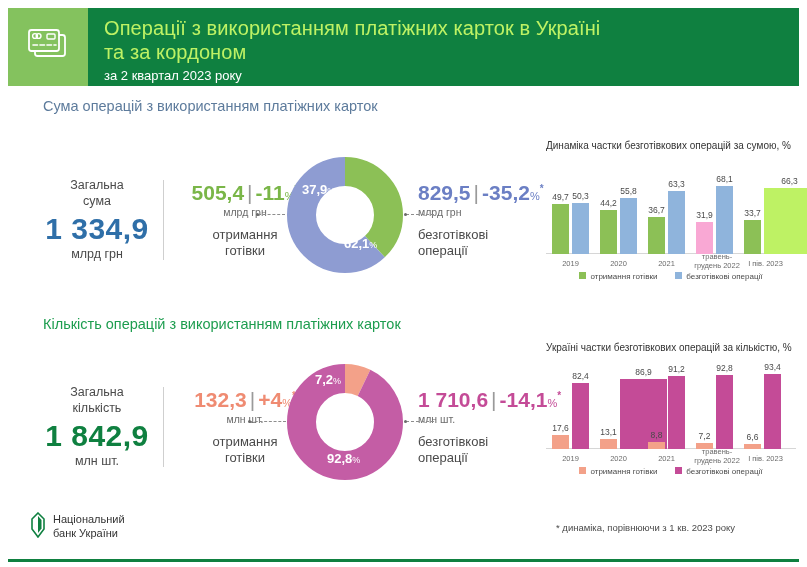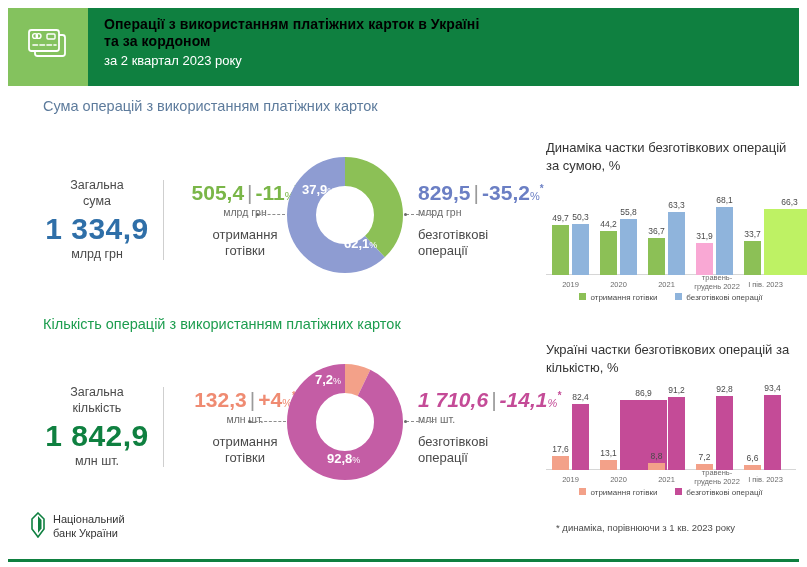--- a/index.html
+++ b/index.html
@@ -9,21 +9,21 @@
     font-family:"Liberation Sans","DejaVu Sans",sans-serif;
     overflow:hidden;
     position:relative;
   }
   .page{position:relative;width:807px;height:567px;background:#fff;}
 
   
   .header{position:absolute;left:8px;top:8px;width:791px;height:78px;display:flex;}
   .header-icon-box{width:80px;height:78px;background:#84c25e;display:flex;align-items:center;justify-content:center;flex:0 0 80px;}
   .header-main{flex:1;background:#0f8040;padding:8px 0 0 16px;box-sizing:border-box;}
-  .header-title{color:#000000;font-size:14px;font-weight:bold;line-height:1.22;letter-spacing:.1px;}
+  .header-title{color:#bef264;font-size:20px;font-weight:normal;line-height:1.22;letter-spacing:.1px;}
   .header-sub{color:#fff;font-size:13px;font-weight:normal;margin-top:3px;}
 
   
   .sec-title{position:absolute;font-size:14.5px;font-weight:normal;}
   .sec1-title{left:43px;top:98px;color:#5d7b9c;}
   .sec2-title{left:43px;top:316px;color:#1d9d4f;}
 
   
   .total{position:absolute;text-align:center;width:150px;}
   .total .cap{font-size:12.5px;color:#4a4a4a;line-height:1.25;}
@@ -50,36 +50,36 @@
   .fig-l{text-align:center;width:150px;}
   .fig-r{text-align:left;width:170px;}
 
   .f1l{left:170px;top:182px;}
   .f1l .row{color:#7ab648;}
   .f1r{left:418px;top:182px;}
   .f1r .row{color:#6b7fc4;}
   .f2l{left:170px;top:389px;}
   .f2l .row{color:#ef8b72;}
   .f2r{left:418px;top:389px;}
-  .f2r .row{color:#c44b97;font-style:italic;}
+  .f2r .row{color:#c44b97;}
 
   
   .donut{position:absolute;width:118px;height:118px;}
   .donut svg{display:block;}
   .donut .pl{position:absolute;font-size:13px;font-weight:bold;color:#fff;}
   .donut .pl .u{font-size:9px;font-weight:normal;}
   .d1{left:286px;top:156px;}
   .d2{left:286px;top:363px;}
 
   .leader{position:absolute;border-top:1px dashed #8d8d8d;height:0;}
   .ldot{position:absolute;width:3px;height:3px;background:#6b6b6b;border-radius:50%;}
 
   
   .mini{position:absolute;}
-  .mini .mtitle{font-size:13px;color:#333;line-height:1.35;}
+  .mini .mtitle{font-size:10px;color:#333;line-height:1.35;}
   .m1{left:546px;top:139px;width:250px;}
   .m2{left:546px;top:341px;width:250px;}
   .plot{position:relative;width:250px;}
   .m1 .plot{height:105px;margin-top:10px;}
   .m2 .plot{height:98px;margin-top:10px;}
   .grp{position:absolute;bottom:14px;display:flex;align-items:flex-end;gap:3px;}
   .bar{width:17px;position:relative;}
   .bar .v{position:absolute;left:50%;transform:translateX(-50%);bottom:100%;margin-bottom:2px;font-size:8.5px;color:#4a4a4a;white-space:nowrap;}
   .axis{position:absolute;left:0;right:0;bottom:14px;border-bottom:1px solid #d6d6d6;}
   .xlab{position:absolute;bottom:0;font-size:7.5px;color:#6b6b6b;text-align:center;line-height:1.2;white-space:nowrap;}

